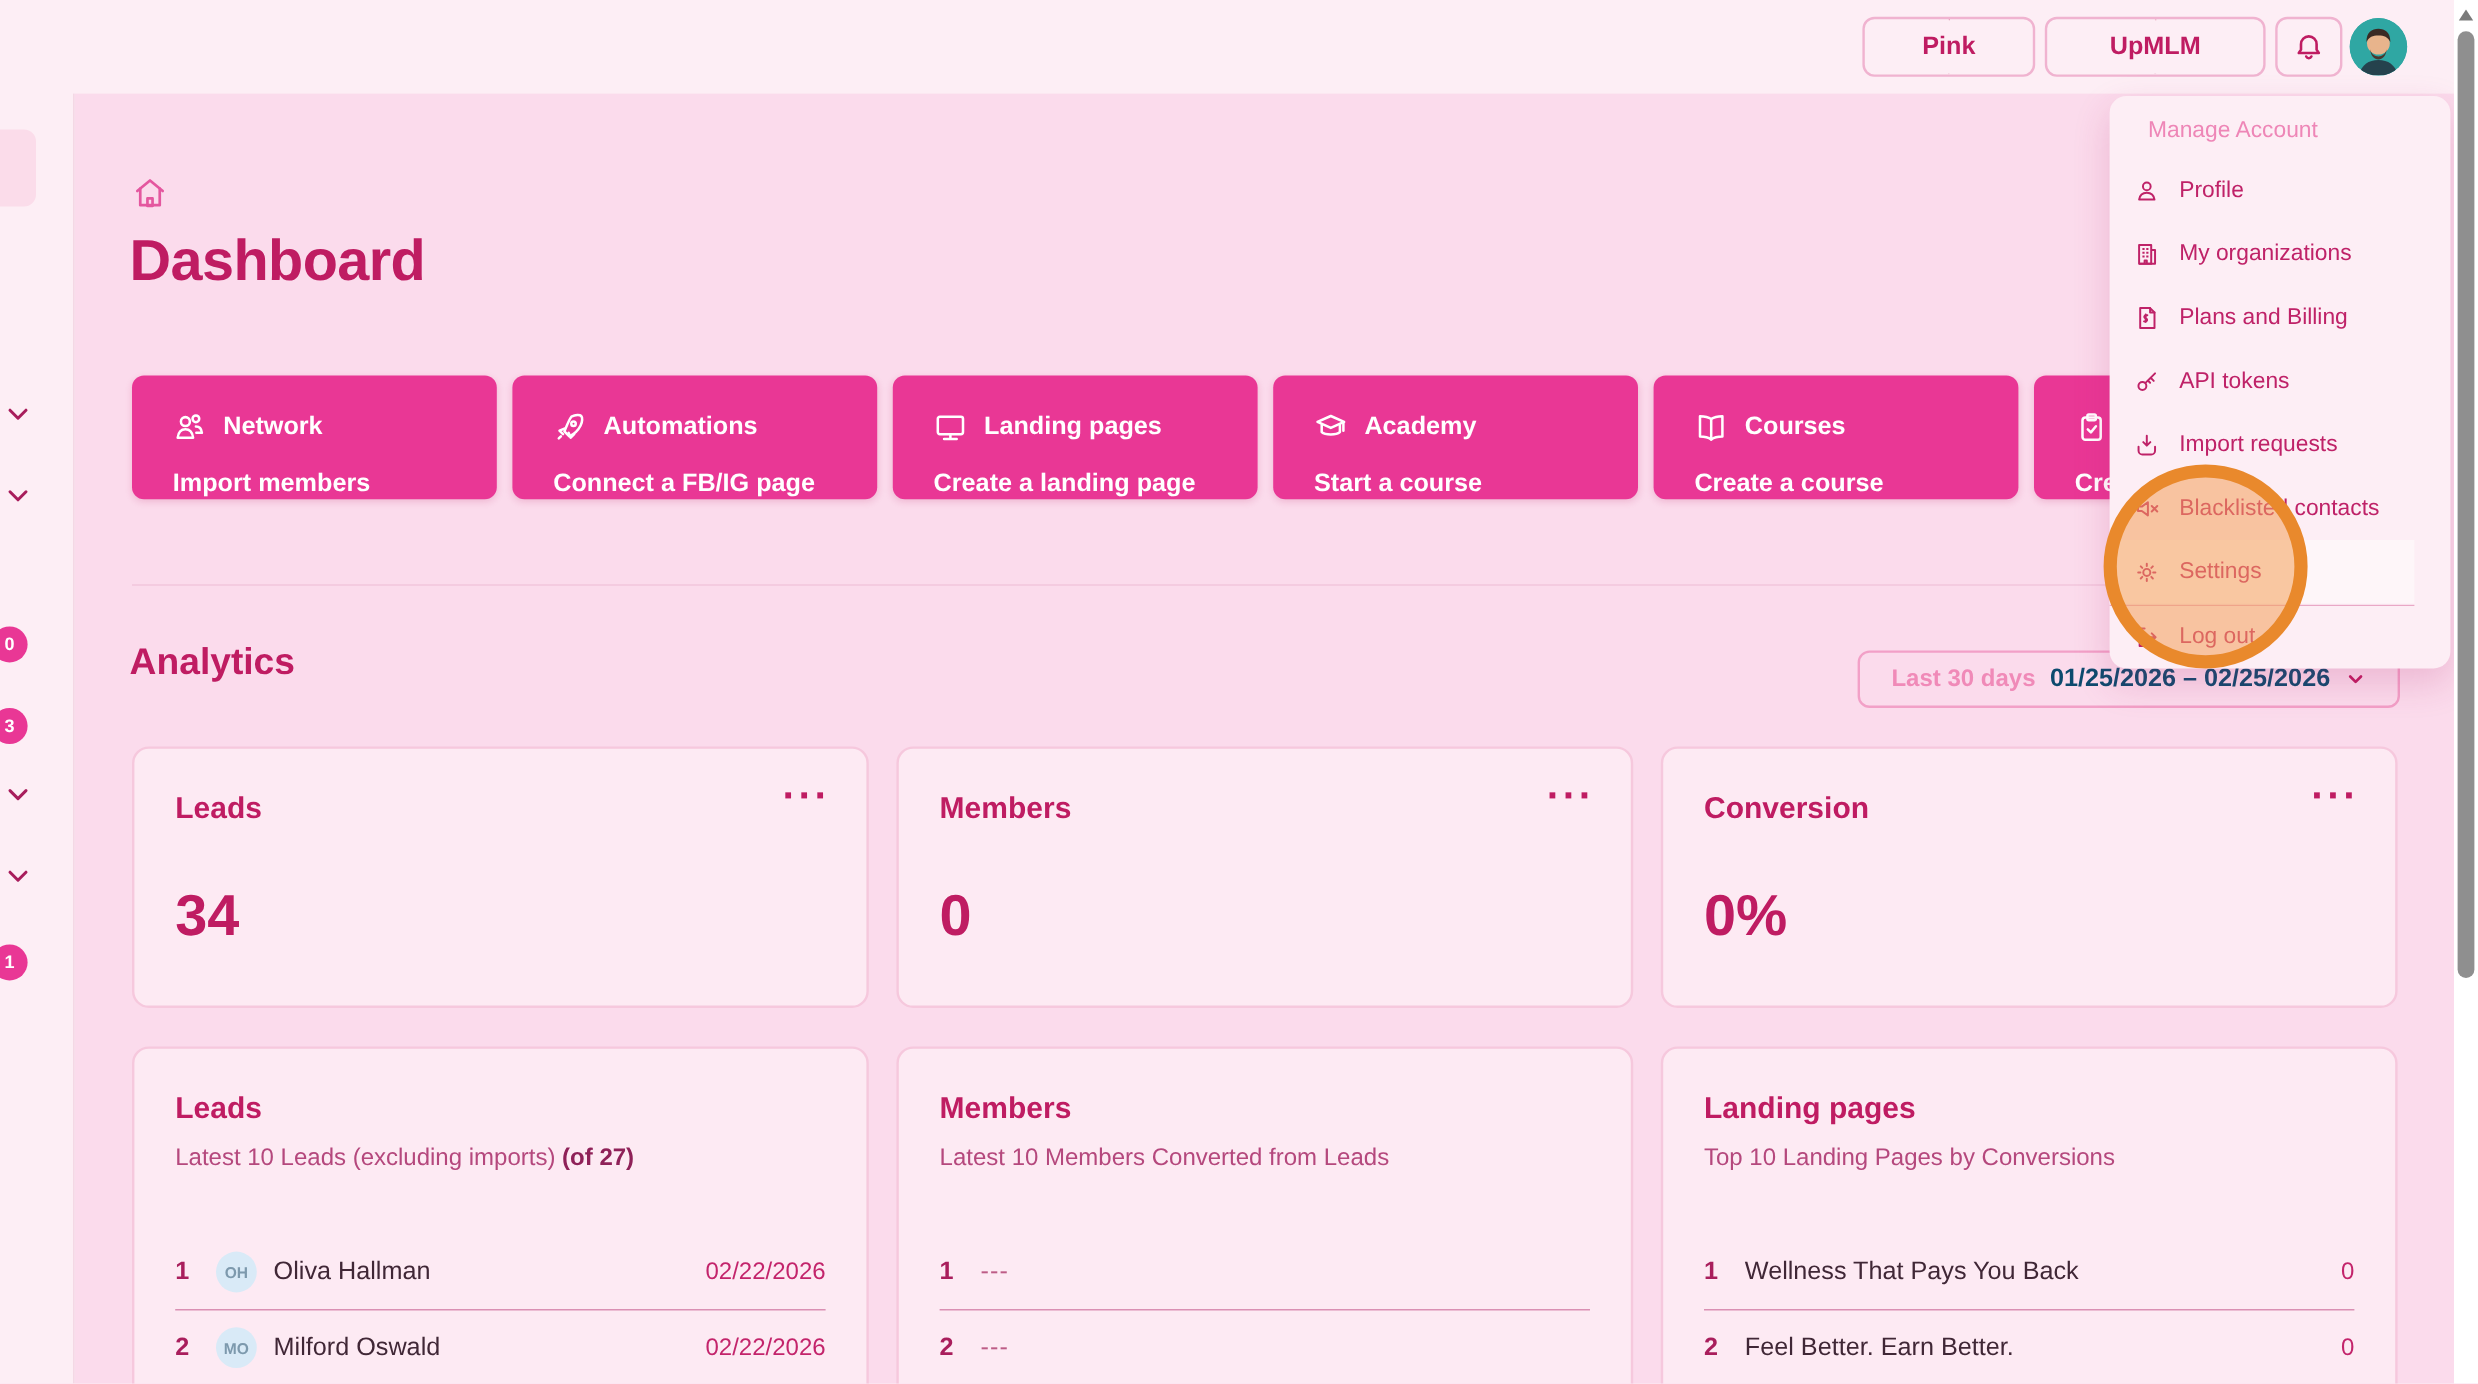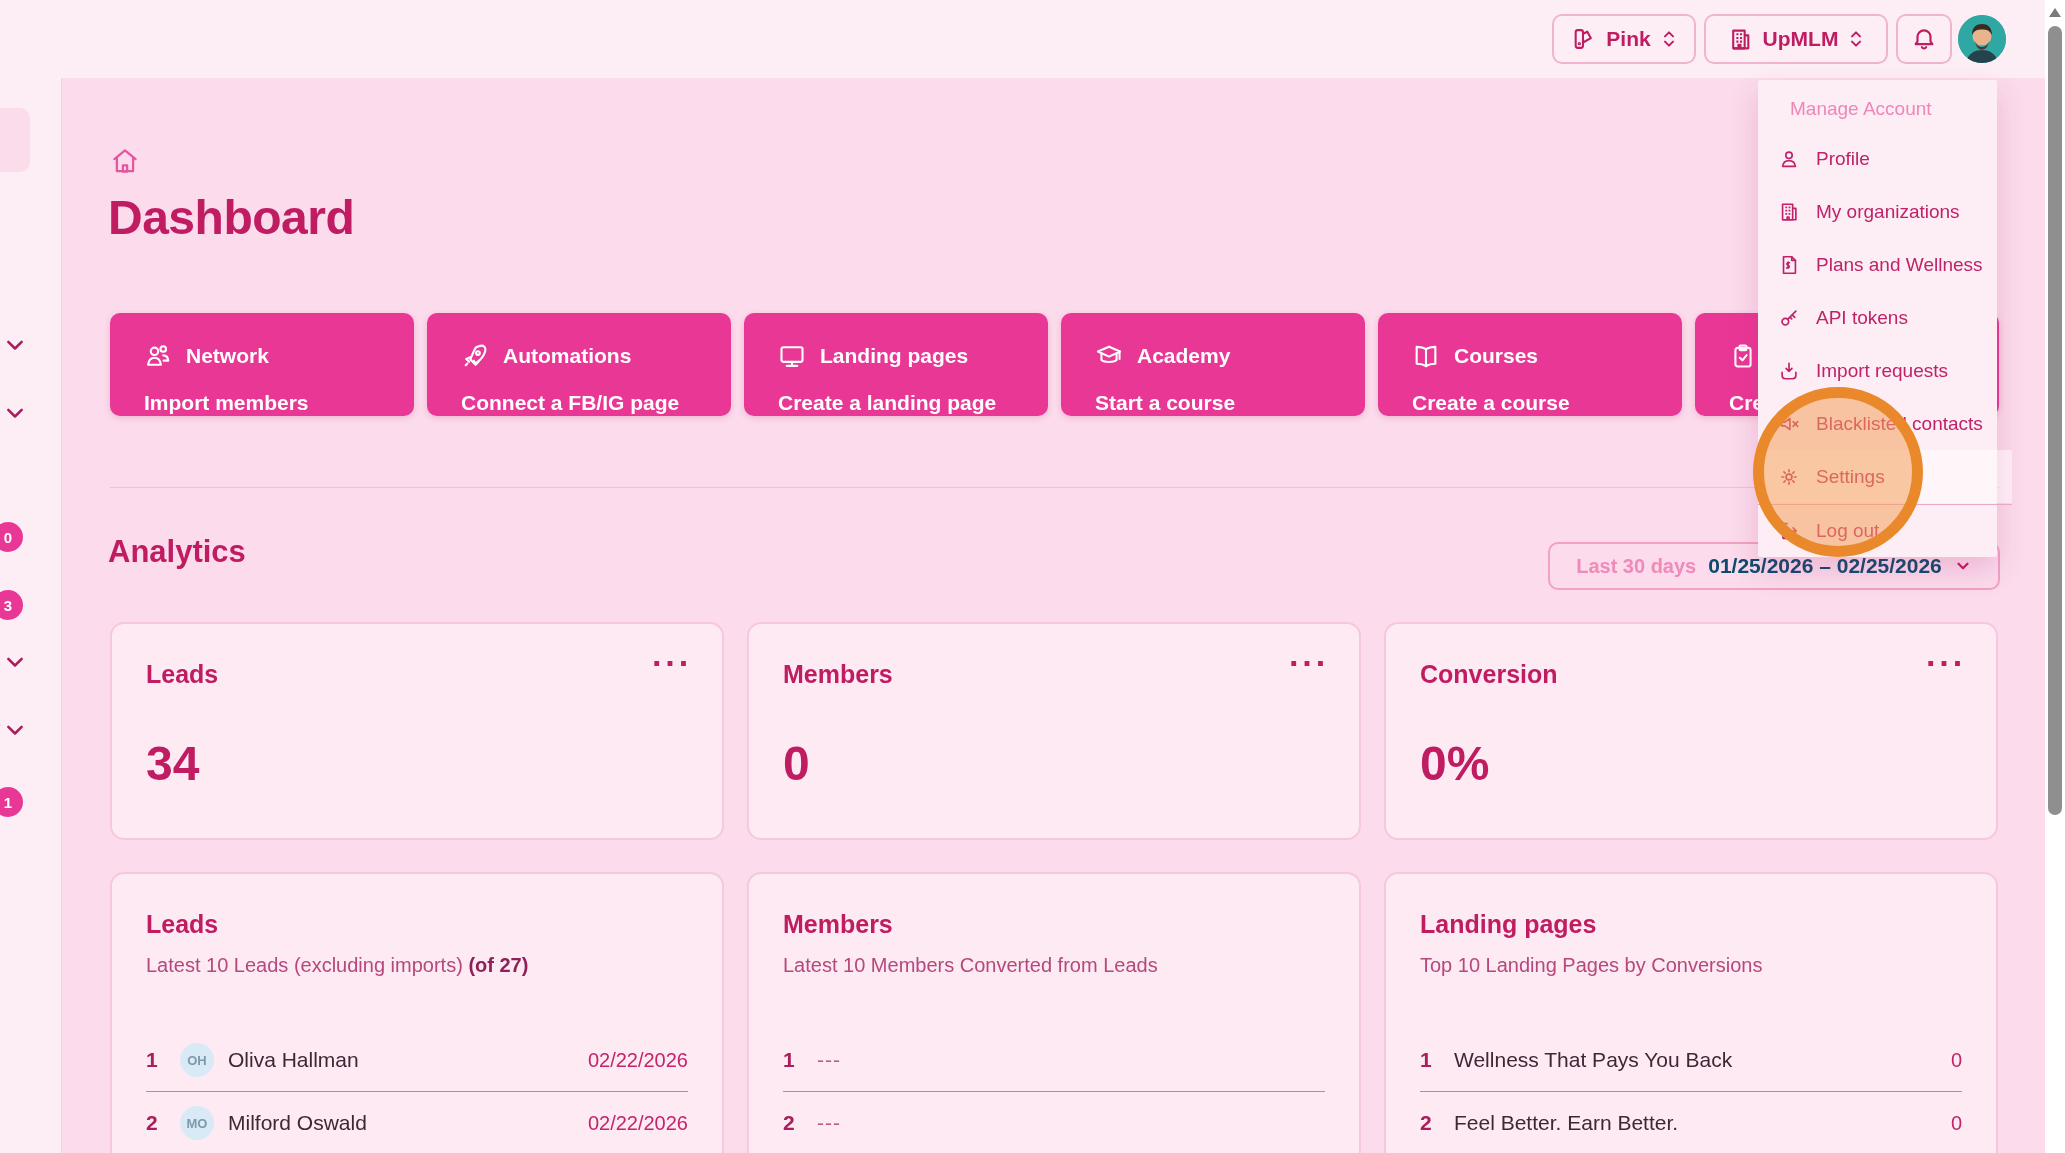--- a/index.html
+++ b/index.html
@@ -9,21 +9,21 @@
     -webkit-font-smoothing:antialiased;
   }
   .abs{position:absolute;}
   svg{display:block;}
 
   
   .topbar{left:0;top:0;width:2065px;height:78px;background:#fdeef5;}
   .tb-btn{
     position:absolute;top:14px;height:50px;border:2px solid #f0b3d0;border-radius:10px;
     display:flex;align-items:center;justify-content:center;gap:10px;color:#bf1c62;
-    box-sizing:border-box;background:transparent;cursor:pointer;
+    box-sizing:border-box;background:transparent;cursor:pointer;flex-direction:column;
   }
   .tb-btn .lbl{font-size:21px;font-weight:700;}
   .theme-btn{left:1552px;width:144px;}
   .org-btn{left:1704px;width:184px;}
   .bell-btn{left:1896px;width:56px;}
   .avatar{
     position:absolute;left:1958px;top:15px;width:48px;height:48px;border-radius:50%;
     background:#2fa7a3;overflow:hidden;cursor:pointer;
   }
 
@@ -80,21 +80,21 @@
   .row .chip{
     width:34px;height:34px;border-radius:50%;background:#d9eaf7;color:#7d99ad;
     font-size:13px;font-weight:700;display:flex;align-items:center;justify-content:center;
   }
   .row .nm{font-size:21px;color:#402736;}
   .row .nm.muted{color:#bd5c86;letter-spacing:1px;}
   .row .val{margin-left:auto;font-size:20px;color:#c3246b;text-align:right;}
 
   
   .menu{
-    left:1758px;top:80px;width:239px;height:477px;background:#fdeef5;border-radius:2px;
+    left:1758px;top:80px;width:284px;height:477px;background:#fdeef5;border-radius:14px;
     box-shadow:0 12px 30px rgba(180,40,110,0.20);z-index:40;
   }
   .menu-h{position:absolute;left:32px;top:18px;font-size:19px;color:#ee86b7;}
   .m-item{
     position:absolute;left:0;width:254px;height:53px;display:flex;align-items:center;gap:16px;
     padding-left:20px;box-sizing:border-box;color:#bf2268;cursor:pointer;font-size:19px;
   }
   .m-item .ic{width:22px;height:22px;flex:none;}
   .m-item.hl{background:rgba(255,255,255,0.45);}
   .m-item.last{border-top:1px solid #e9a8c6;}
@@ -354,21 +354,21 @@
     </svg>
     <span>My organizations</span>
   </div>
 
   <div class="m-item" style="top:158px">
     <svg class="ic" viewBox="0 0 24 24" fill="none" stroke="currentColor" stroke-width="1.8" stroke-linecap="round" stroke-linejoin="round">
       <path d="M6 3h9l4 4v14H6z"></path>
         <path d="M15 3v4h4"></path>
       <path d="M12.5 9.5c-2.5-.8-4 2-1.5 2.8s1 3.6-1.5 2.8M11 8.8v6.8"></path>
     </svg>
-    <span>Plans and Wellness</span>
+    <span>Plans and Billing</span>
   </div>
 
   <div class="m-item" style="top:211px">
     <svg class="ic" viewBox="0 0 24 24" fill="none" stroke="currentColor" stroke-width="1.8" stroke-linecap="round" stroke-linejoin="round">
       <circle cx="8" cy="16" r="3.6"></circle>
         <path d="M10.8 13.2L19.5 4.5M15.5 8.5l2.8 2.8M13 11l2 2"></path>
     </svg>
     <span>API tokens</span>
   </div>
 

